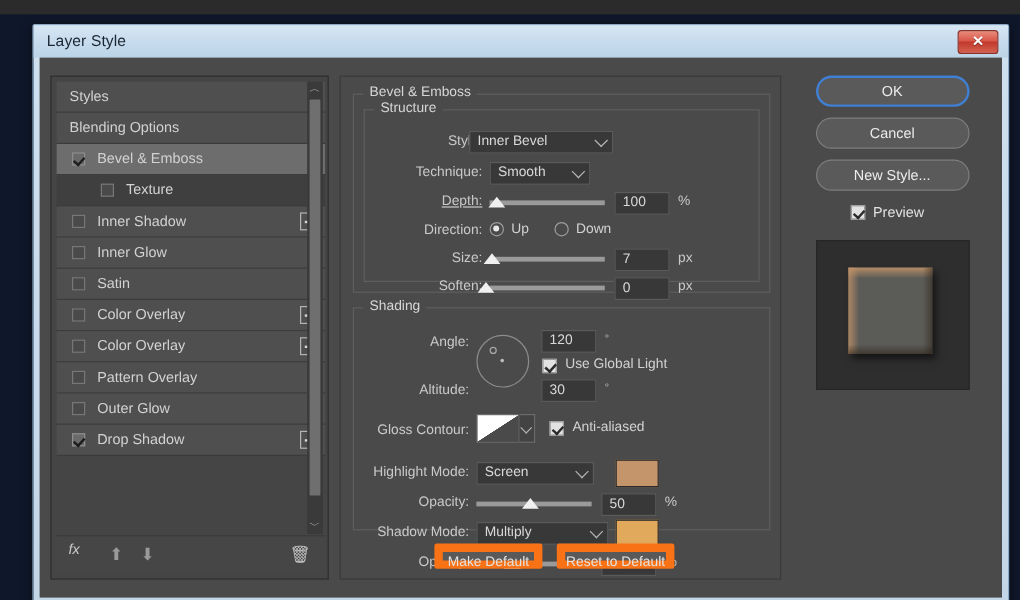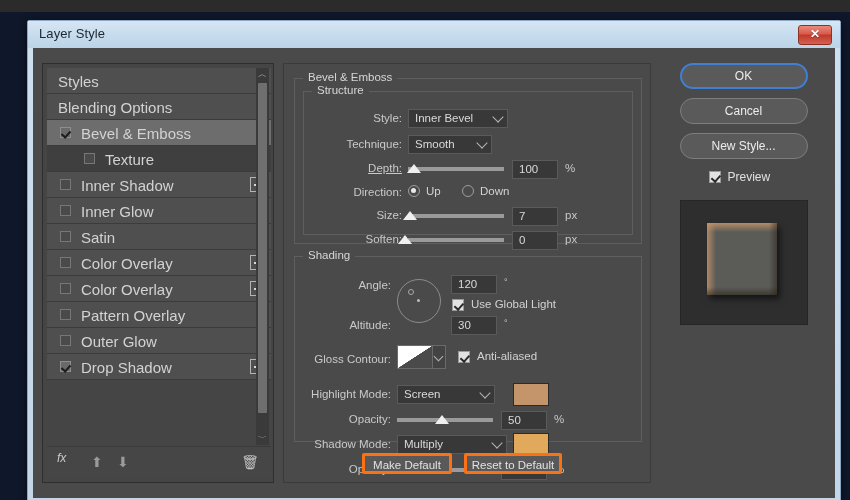--- a/index.html
+++ b/index.html
@@ -72,21 +72,21 @@
     border-bottom: 1px solid #3b3b3b;
     box-sizing: border-box;
     cursor: pointer;
   }
   .style-row.plain { background:#4f4f4f; }
   .style-row.header { background:#4f4f4f; }
   .style-row.selected { background:#6d6d6d; }
   .style-row.sub { background:#3f3f3f; }
   .style-row .label {
     position: absolute; top: 5px;
-    font-size: 15px; color: #d2d2d2;
+    font-size: 12px; color: #d2d2d2;
     white-space: nowrap;
   }
   .style-row.header .label { left: 11px; }
   .style-row .label.cb { left: 34px; }
   .style-row.sub .label.cb { left: 58px; }
 
   .cbox {
     position: absolute; top: 7px; left: 13px;
     width: 11px; height: 11px;
     background: #6a6a6a;
@@ -307,21 +307,21 @@
     width:36px; height:23px;
     border:1px solid #2b2b2b;
     box-sizing:border-box;
     cursor:pointer;
   }
 
   .botbtn {
     position:absolute;
     height:21px;
     background:#595959;
-    border:3px solid #f97316;
+    border:7px solid #f97316;
     border-radius:2px;
     box-sizing:border-box;
     color:#e2e2e2; font-size:11.5px;
     text-align:center; line-height:19px;
     cursor:pointer;
   }
 
   
   .right-col { position:absolute; left:628px; top:15px; width:165px; }
   .bigbtn {
@@ -463,21 +463,21 @@
 
       <div class="options-panel">
 
         <div class="fieldset fs-bevel">
           <div class="legend">Bevel &amp; Emboss</div>
 
           <div class="fieldset fs-structure">
             <div class="legend">Structure</div>
 
             <div class="row-label" style="left:20px; top:20px; width:78px;">Style:</div>
-            <div class="dd" style="left:104px; top:17px; width:100px;">
+            <div class="dd" style="left:87px; top:17px; width:120px;">
               <div class="dd-text">Inner Bevel</div>
               <div class="chev"></div>
             </div>
 
             <div class="row-label" style="left:8px; top:46px; width:90px;">Technique:</div>
             <div class="dd" style="left:104px; top:43px; width:84px;">
               <div class="dd-text">Smooth</div>
               <div class="chev"></div>
             </div>
 

